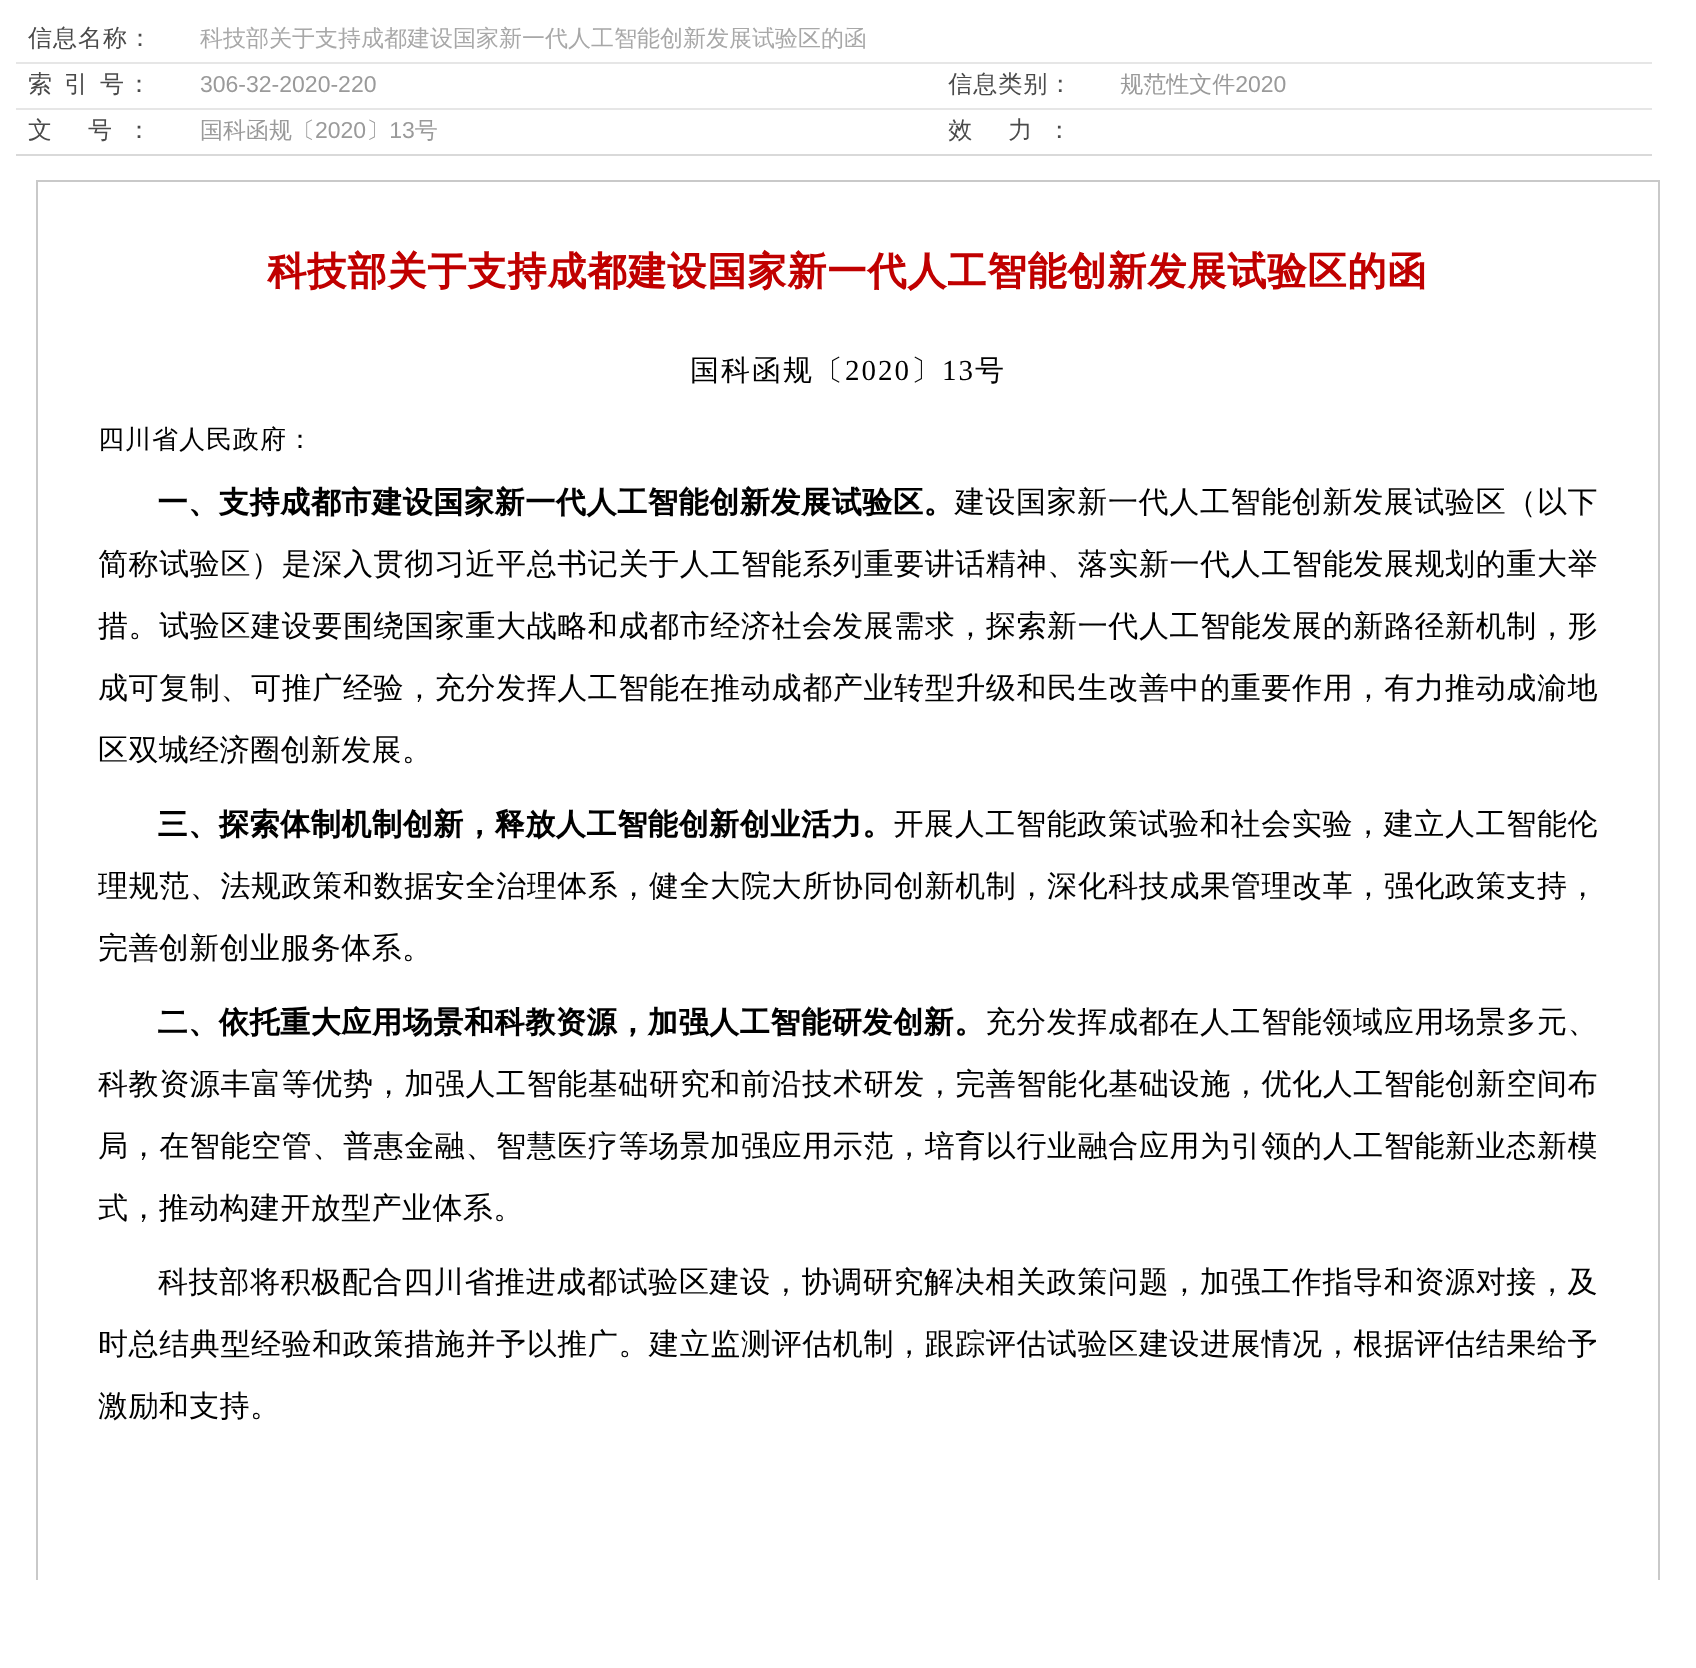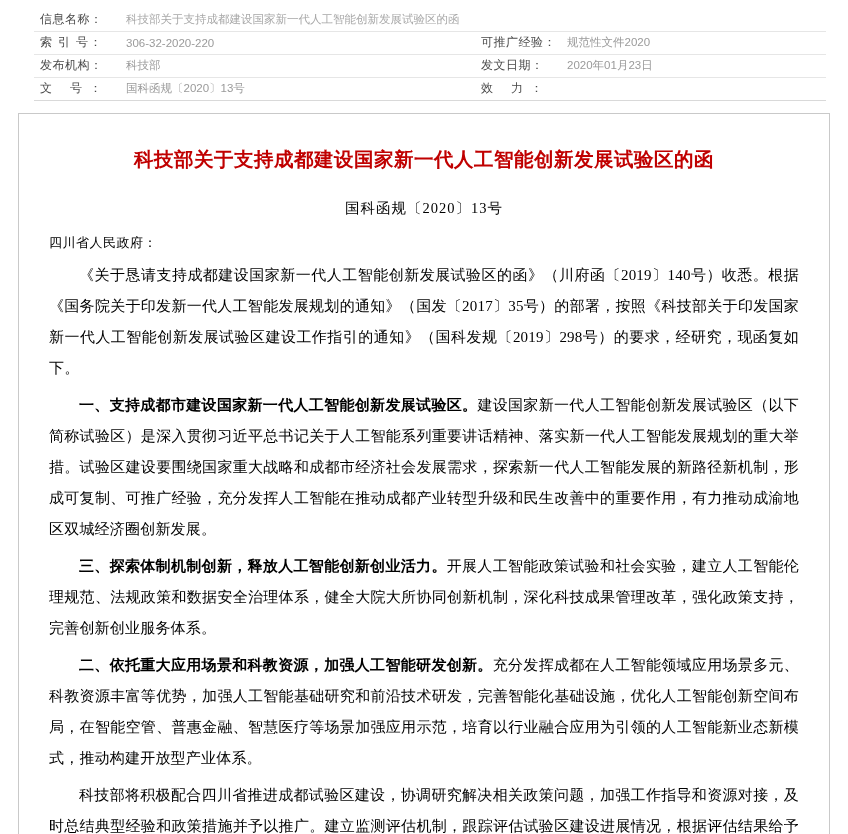--- a/index.html
+++ b/index.html
@@ -13,21 +13,21 @@
     font-family: "Liberation Serif", "DejaVu Serif", serif;
     color: #000;
   }
   .page {
     width: 848px;
     box-sizing: border-box;
   }
 
   
   .meta-wrap {
-    padding: 8px 22px 6px 34px;
+    padding: 8px 22px 6px 8px;
     box-sizing: border-box;
   }
   table.meta {
     width: 100%;
     border-collapse: collapse;
     font-size: 12px;
     color: #333;
   }
   table.meta tr {
     height: 23px;
@@ -115,45 +115,38 @@
   <div class="meta-wrap">
     <table class="meta">
       <tbody>
           <tr>
         <td class="lbl"><span class="lbl-spread">信息名称：</span></td>
         <td class="val first" colspan="3">科技部关于支持成都建设国家新一代人工智能创新发展试验区的函</td>
       </tr>
       <tr>
         <td class="lbl"><span class="lbl-spread">索 引 号：</span></td>
         <td class="val">306-32-2020-220</td>
-        <td class="lbl"><span class="lbl-spread">可推广经验：</span></td>
+        <td class="lbl"><span class="lbl-spread">信息类别：</span></td>
         <td class="val">规范性文件2020</td>
-      </tr>
-      <tr>
-        <td class="lbl"><span class="lbl-spread">发布机构：</span></td>
-        <td class="val">科技部</td>
-        <td class="lbl"><span class="lbl-spread">发文日期：</span></td>
-        <td class="val">2020年01月23日</td>
       </tr>
       <tr>
         <td class="lbl"><span class="lbl-spread">文 号：</span></td>
         <td class="val">国科函规〔2020〕13号</td>
         <td class="lbl"><span class="lbl-spread">效 力：</span></td>
         <td class="val"></td>
       </tr>
     </tbody>
       </table>
   </div>
 
   <div class="doc">
     <div class="doc-title">科技部关于支持成都建设国家新一代人工智能创新发展试验区的函</div>
     <div class="doc-number">国科函规〔2020〕13号</div>
     <div class="addressee">四川省人民政府：</div>
 
-    <p class="para"><b></b><span>《关于恳请支持成都建设国家新一代人工智能创新发展试验区的函》（川府函〔2019〕140号）收悉。根据《国务院关于印发新一代人工智能发展规划的通知》（国发〔2017〕35号）的部署，按照《科技部关于印发国家新一代人工智能创新发展试验区建设工作指引的通知》（国科发规〔2019〕298号）的要求，经研究，现函复如下。</span></p>
     <p class="para"><b>一、支持成都市建设国家新一代人工智能创新发展试验区。</b><span>建设国家新一代人工智能创新发展试验区（以下简称试验区）是深入贯彻习近平总书记关于人工智能系列重要讲话精神、落实新一代人工智能发展规划的重大举措。试验区建设要围绕国家重大战略和成都市经济社会发展需求，探索新一代人工智能发展的新路径新机制，形成可复制、可推广经验，充分发挥人工智能在推动成都产业转型升级和民生改善中的重要作用，有力推动成渝地区双城经济圈创新发展。</span></p>
     <p class="para"><b>三、探索体制机制创新，释放人工智能创新创业活力。</b><span>开展人工智能政策试验和社会实验，建立人工智能伦理规范、法规政策和数据安全治理体系，健全大院大所协同创新机制，深化科技成果管理改革，强化政策支持，完善创新创业服务体系。</span></p>
     <p class="para"><b>二、依托重大应用场景和科教资源，加强人工智能研发创新。</b><span>充分发挥成都在人工智能领域应用场景多元、科教资源丰富等优势，加强人工智能基础研究和前沿技术研发，完善智能化基础设施，优化人工智能创新空间布局，在智能空管、普惠金融、智慧医疗等场景加强应用示范，培育以行业融合应用为引领的人工智能新业态新模式，推动构建开放型产业体系。</span></p>
     <p class="para"><b></b><span>科技部将积极配合四川省推进成都试验区建设，协调研究解决相关政策问题，加强工作指导和资源对接，及时总结典型经验和政策措施并予以推广。建立监测评估机制，跟踪评估试验区建设进展情况，根据评估结果给予激励和支持。</span></p>
 
   </div>
 
 </div>
 
 </body></html>

